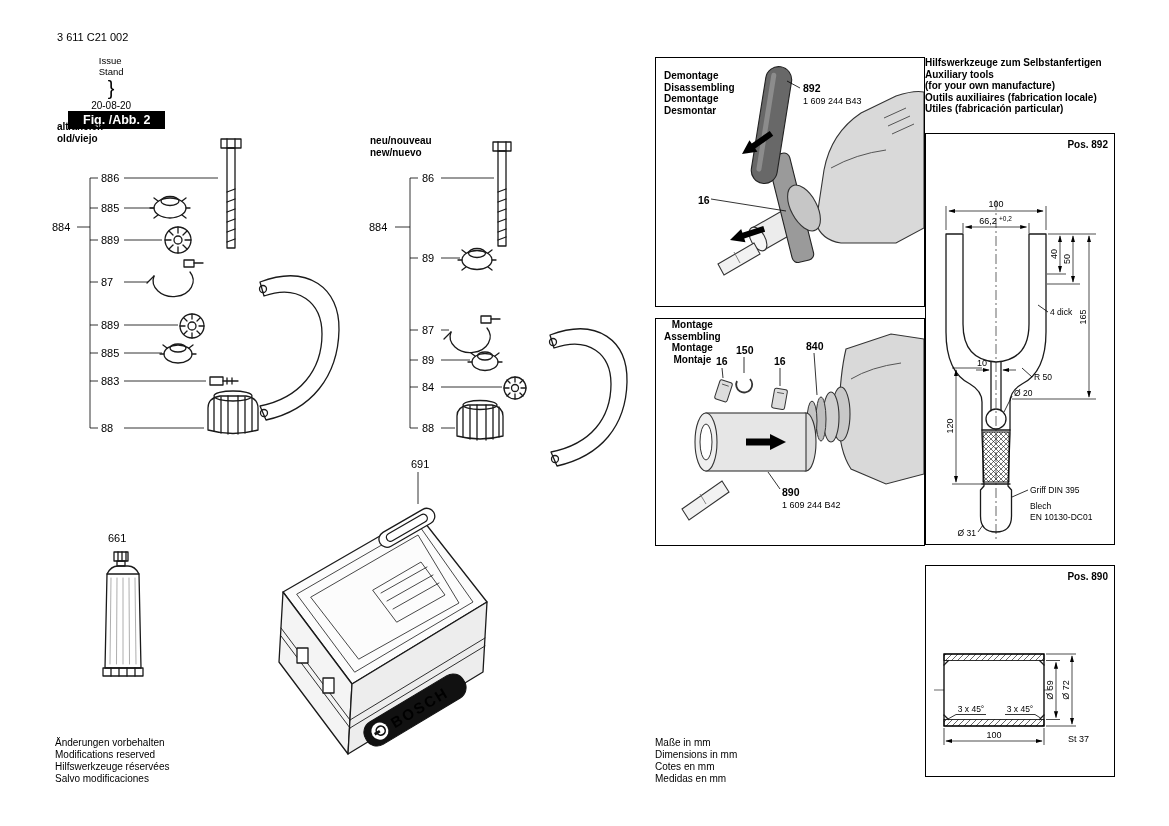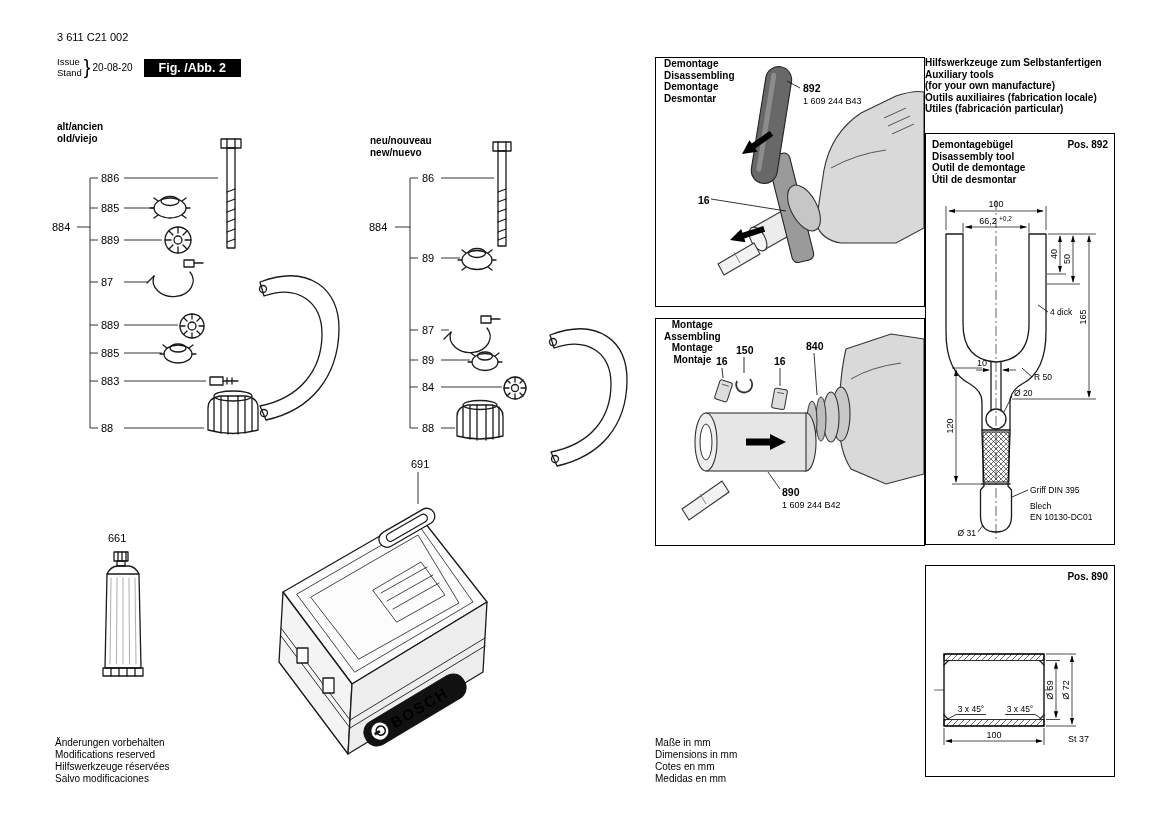--- a/index.html
+++ b/index.html
@@ -21,21 +21,21 @@
   .dtx { font-size:9px; }
   .dtx2{ font-size:8.5px; }
 </style>
 </head>
 <body>
 
 <div class="canvas">
 
   <div class="abs" style="left:57px; top:31px;">
     <div style="font-size:11px;">3 611 C21 002</div>
-    <div style="display:flex; align-items:center; margin-top:13px;">
+    <div style="display:flex; align-items:center; margin-top:13px;flex-direction:column;">
       <div style="font-size:9.5px; line-height:10.5px;">
         <div>Issue</div>
         <div>Stand</div>
       </div>
       <div style="font-size:20px; font-weight:300; margin:0 2px; transform:scaleY(1.05);">}</div>
       <div style="font-size:10px;">20-08-20</div>
       <div class="fig-badge" style="margin-left:11px;">Fig. /Abb. 2</div>
     </div>
   </div>
 
@@ -387,21 +387,21 @@
       <g>
         <line class="lead" x1="144" y1="30" x2="131" y2="23"></line>
         <text class="refb" x="147" y="34">892</text>
         <text class="dtx" x="147" y="46">1 609 244 B43</text>
       </g>
       <g>
         <text class="refb" x="42" y="146">16</text>
         <line class="lead" x1="55" y1="141" x2="130" y2="153"></line>
       </g>
     </svg>
-    <div class="abs tblock" style="left:8px; top:0;">
+    <div class="abs tblock" style="left:8px; top:12px;">
       <div>Demontage</div>
       <div>Disassembling</div>
       <div>Demontage</div>
       <div>Desmontar</div>
     </div>
   </div>
 
   <div class="panel" style="left:655px; top:318px; width:270px; height:228px;">
     <svg class="abs" style="left:0; top:0;" width="268" height="225" viewBox="0 0 268 225">
       <g>
@@ -467,26 +467,20 @@
 
   <div class="abs tblock" style="left:925px; top:57px; width:235px;">
     <div>Hilfswerkzeuge zum Selbstanfertigen</div>
     <div>Auxiliary tools</div>
     <div>(for your own manufacture)</div>
     <div>Outils auxiliaires (fabrication locale)</div>
     <div>Utiles (fabricación particular)</div>
   </div>
 
   <div class="panel" style="left:925px; top:133px; width:190px; height:412px;">
-    <div class="abs tblock" style="left:6px; top:5px;">
-      <div>Demontagebügel</div>
-      <div>Disassembly tool</div>
-      <div>Outil de demontage</div>
-      <div>Útil de desmontar</div>
-    </div>
     <div class="abs tblock" style="right:6px; top:5px;">Pos. 892</div>
     <svg class="abs" style="left:0; top:0;" width="188" height="409" viewBox="0 0 188 409">
       <defs>
         <marker id="ab" markerWidth="10" markerHeight="8" refX="9" refY="4" orient="auto-start-reverse">
           <path d="M10,4 L0,1 L0,7 Z" fill="#000"></path>
         </marker>
         <pattern id="knurl" width="5" height="5" patternUnits="userSpaceOnUse">
           <path d="M0,5 L5,0 M0,0 L5,5" stroke="#000" stroke-width="0.55"></path>
         </pattern>
       </defs>

